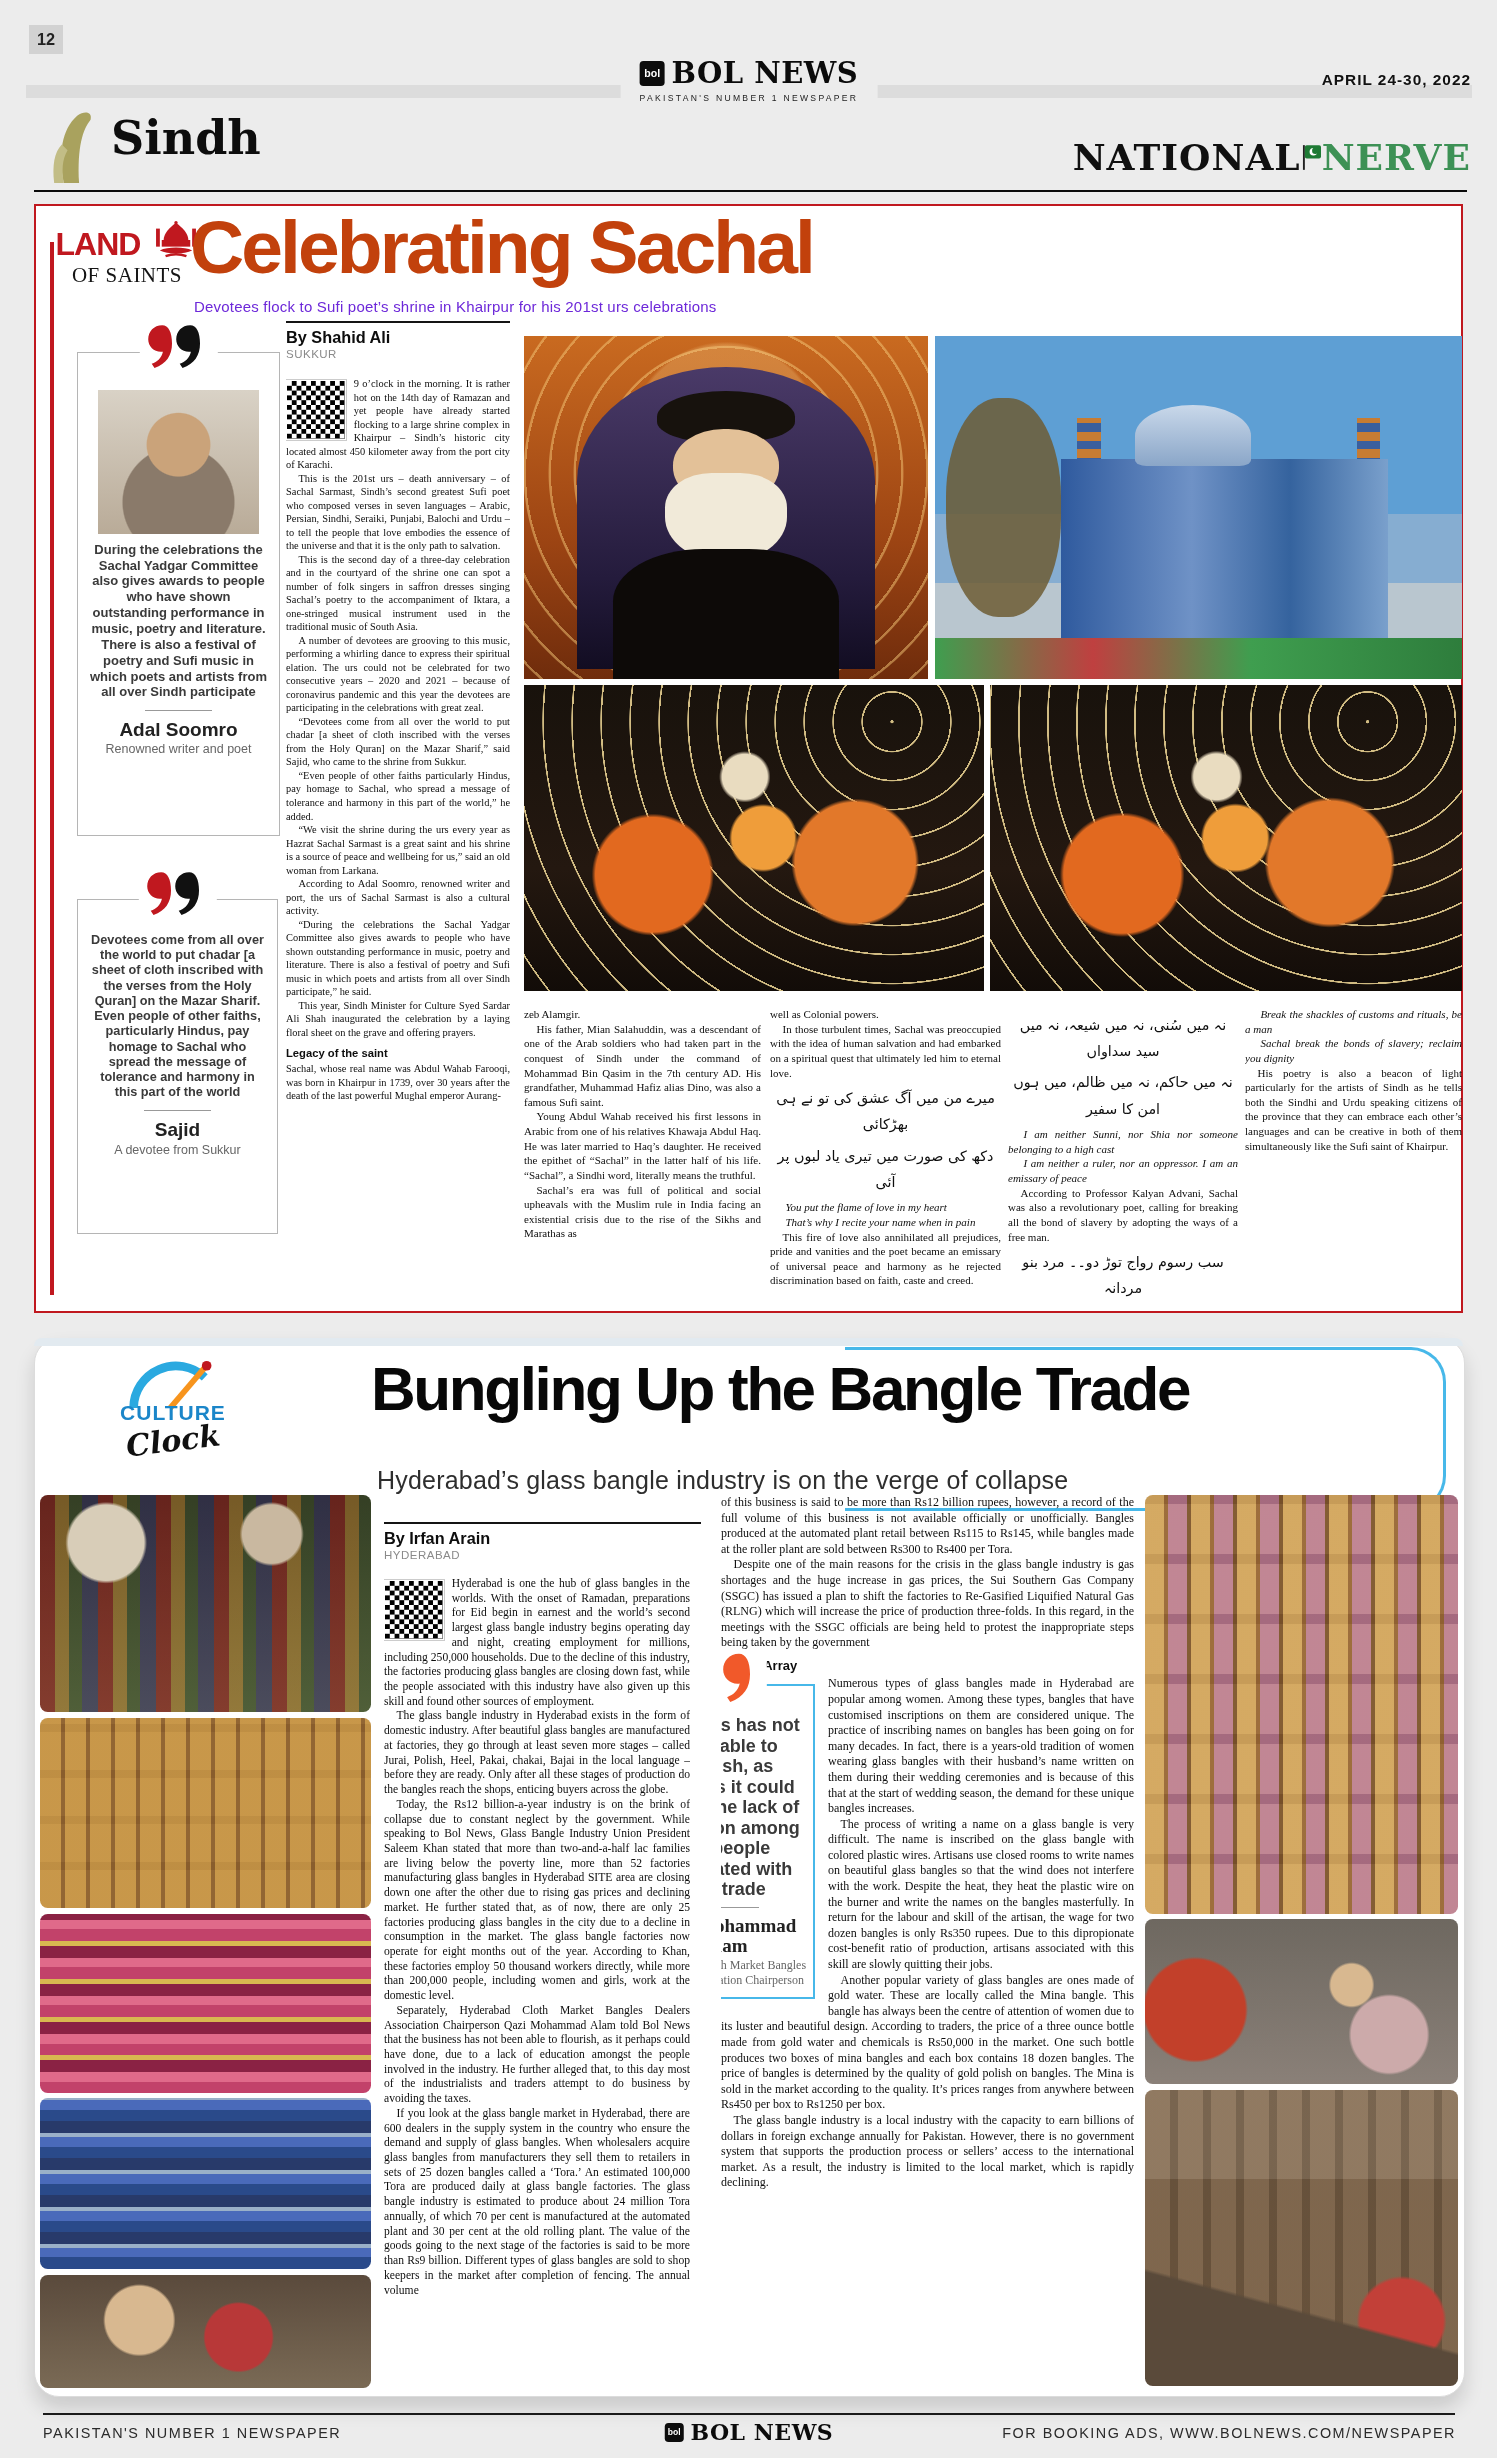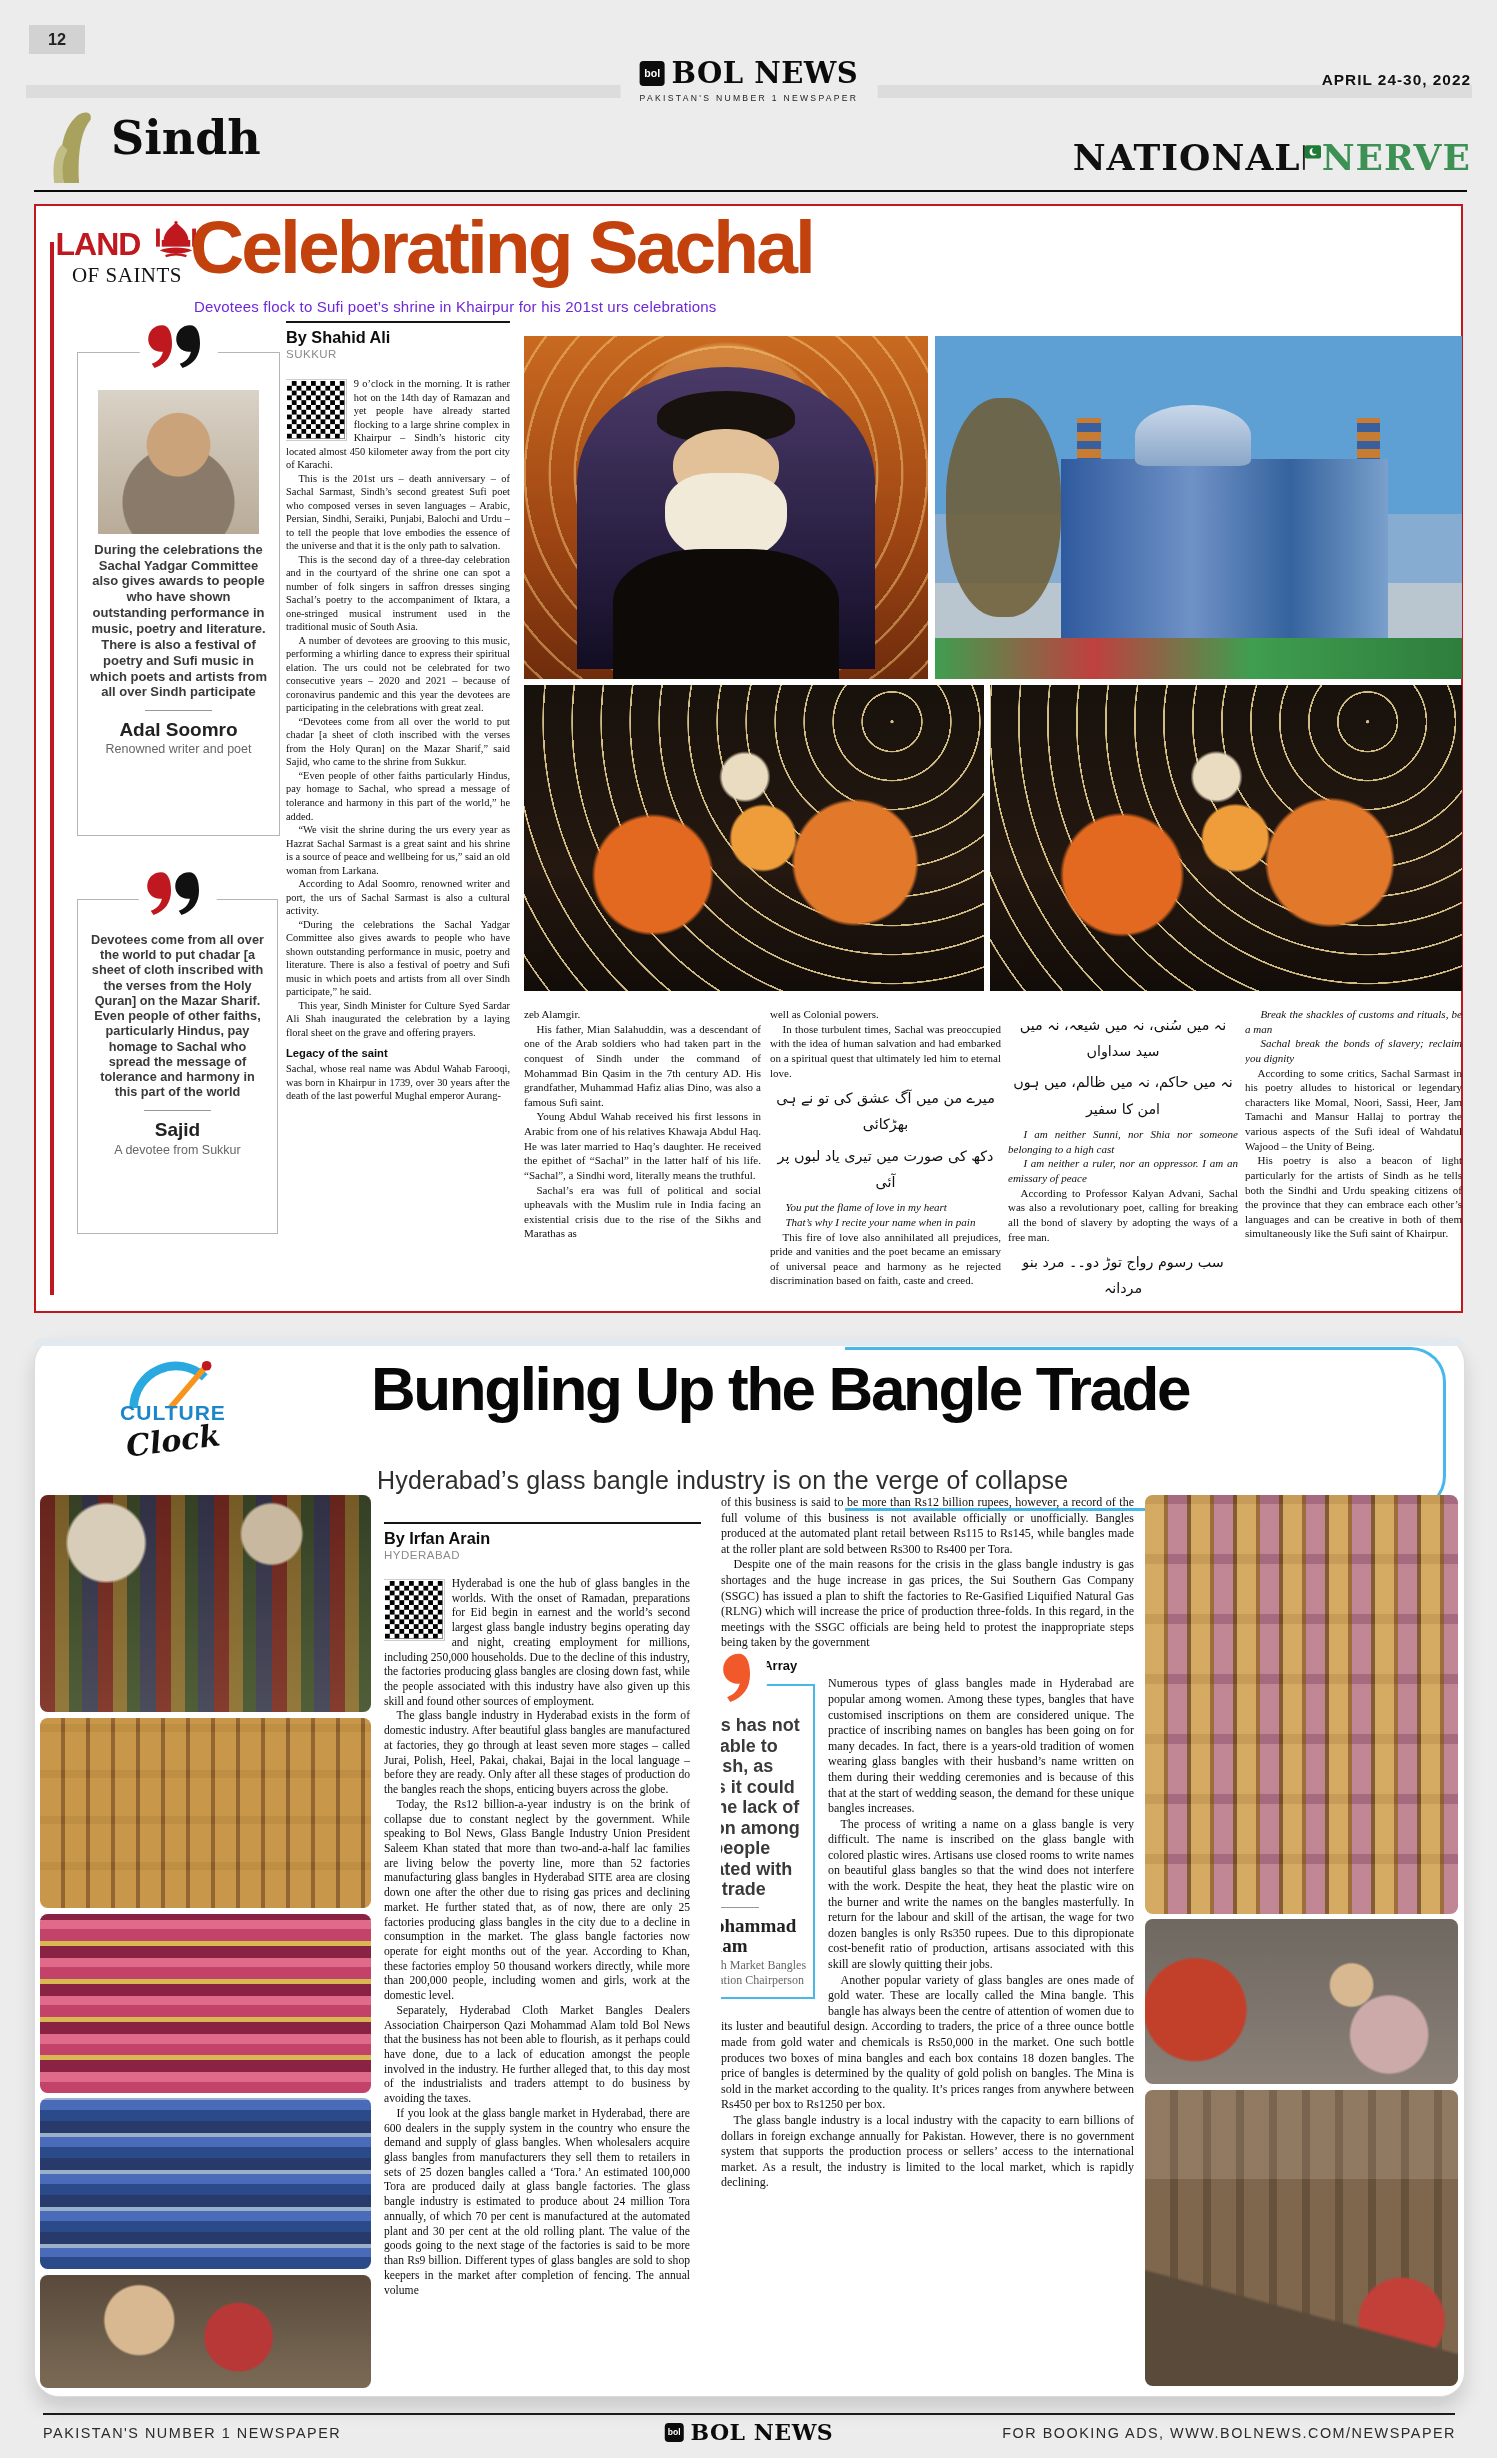--- a/index.html
+++ b/index.html
@@ -1,21 +1,21 @@
 <!DOCTYPE html>
 <html><head>
 <meta charset="utf-8">
 <style>
   html,body{margin:0;padding:0;background:#e8e8e8;}
   #page{position:relative;width:1498px;height:2458px;background:#ececec;overflow:hidden;
         font-family:"Liberation Sans",sans-serif;color:#111;}
   .abs{position:absolute;}
 
   
-  #pagenum{left:29px;top:25px;width:56px;height:29px;background:#d2d2d2;
+  #pagenum{left:29px;top:25px;width:34px;height:29px;background:#d2d2d2;
            font:bold 16.3px/29px "Liberation Sans",sans-serif;text-align:center;color:#222;}
   #hdr-band{left:26px;top:85px;width:1446px;height:12.5px;background:#dcdcdc;}
   #hdr-date{right:27px;top:71px;font:600 15.4px "Liberation Sans",sans-serif;letter-spacing:1px;color:#111;}
   #masthead{left:50%;top:56px;transform:translateX(-50%);background:#ececec;padding:0 19px;text-align:center;}
   .bolrow{display:flex;align-items:center;justify-content:center;gap:6.7px;}
   .bolchip{width:25px;height:25px;background:#0c0c0c;border-radius:3.8px;color:#fff;
            font:bold 10.6px/25px "Liberation Sans",sans-serif;text-align:center;}
   .bolname{font-family:"DejaVu Serif","Liberation Serif",serif;font-weight:900;font-size:29px;letter-spacing:0.5px;color:#0b0b0b;}
   .boltag{font-size:8.6px;letter-spacing:2.3px;color:#222;margin-top:2.9px;}
   #sindh-icon{left:35px;top:108px;}
@@ -322,21 +322,20 @@
       <p class="tx urdu" dir="rtl">نہ میں سُنی، نہ میں شیعہ، نہ میں سید سداواں</p>
       <p class="tx urdu" dir="rtl">نہ میں حاکم، نہ میں ظالم، میں ہوں امن کا سفیر</p>
       <p class="tx verse">I am neither Sunni, nor Shia nor someone belonging to a high cast</p>
       <p class="tx verse">I am neither a ruler, nor an oppressor. I am an emissary of peace</p>
       <p class="tx p">According to Professor Kalyan Advani, Sachal was also a revolutionary poet, calling for breaking all the bond of slavery by adopting the ways of a free man.</p>
       <p class="tx urdu" dir="rtl">سب رسوم رواج توڑ دو۔۔ مرد بنو مردانہ</p>
     </div>
   <div class="abs col a1c" id="a1-col5">
       <p class="tx verse">Break the shackles of customs and rituals, be a man</p>
       <p class="tx verse">Sachal break the bonds of slavery; reclaim you dignity</p>
-      <p class="tx p">According to some critics, Sachal Sarmast in his poetry alludes to historical or legendary characters like Momal, Noori, Sassi, Heer, Jam Tamachi and Mansur Hallaj to portray the various aspects of the Sufi ideal of Wahdatul Wajood – the Unity of Being.</p>
       <p class="tx p">His poetry is also a beacon of light particularly for the artists of Sindh as he tells both the Sindhi and Urdu speaking citizens of the province that they can embrace each other’s languages and can be creative in both of them simultaneously like the Sufi saint of Khairpur.</p>
     </div>
 
   <div class="abs" id="a2card"></div>
   <div class="abs" id="a2strip"></div>
   <div class="abs" id="a2bracket"></div>
 
   <div class="abs" id="culture-logo">
     <svg width="106" height="50" viewBox="0 0 110 52">
         <path d="M14 50 A44 44 0 0 1 88 18" stroke="#2aa9e0" stroke-width="9" fill="none"></path>

